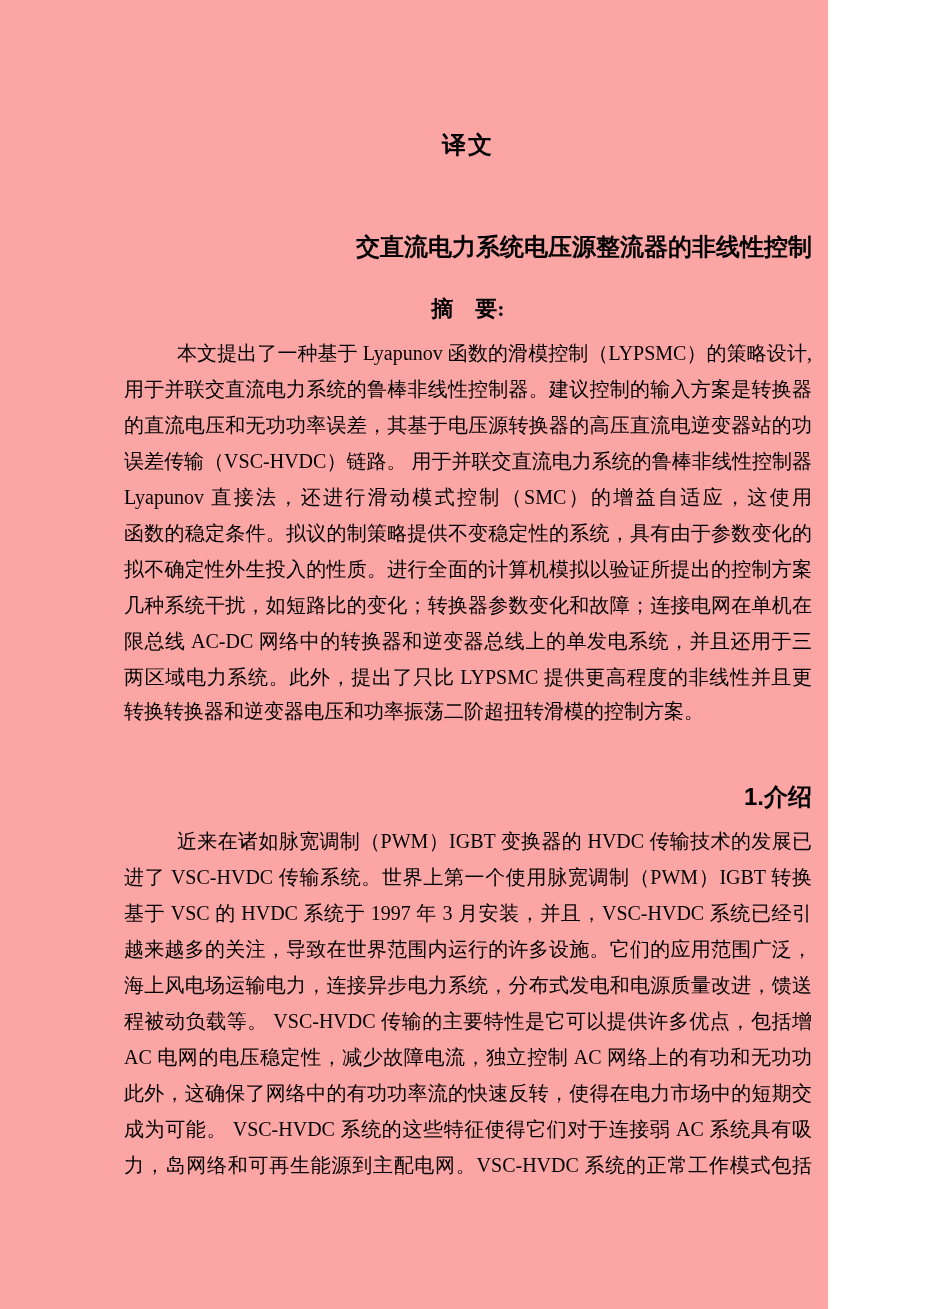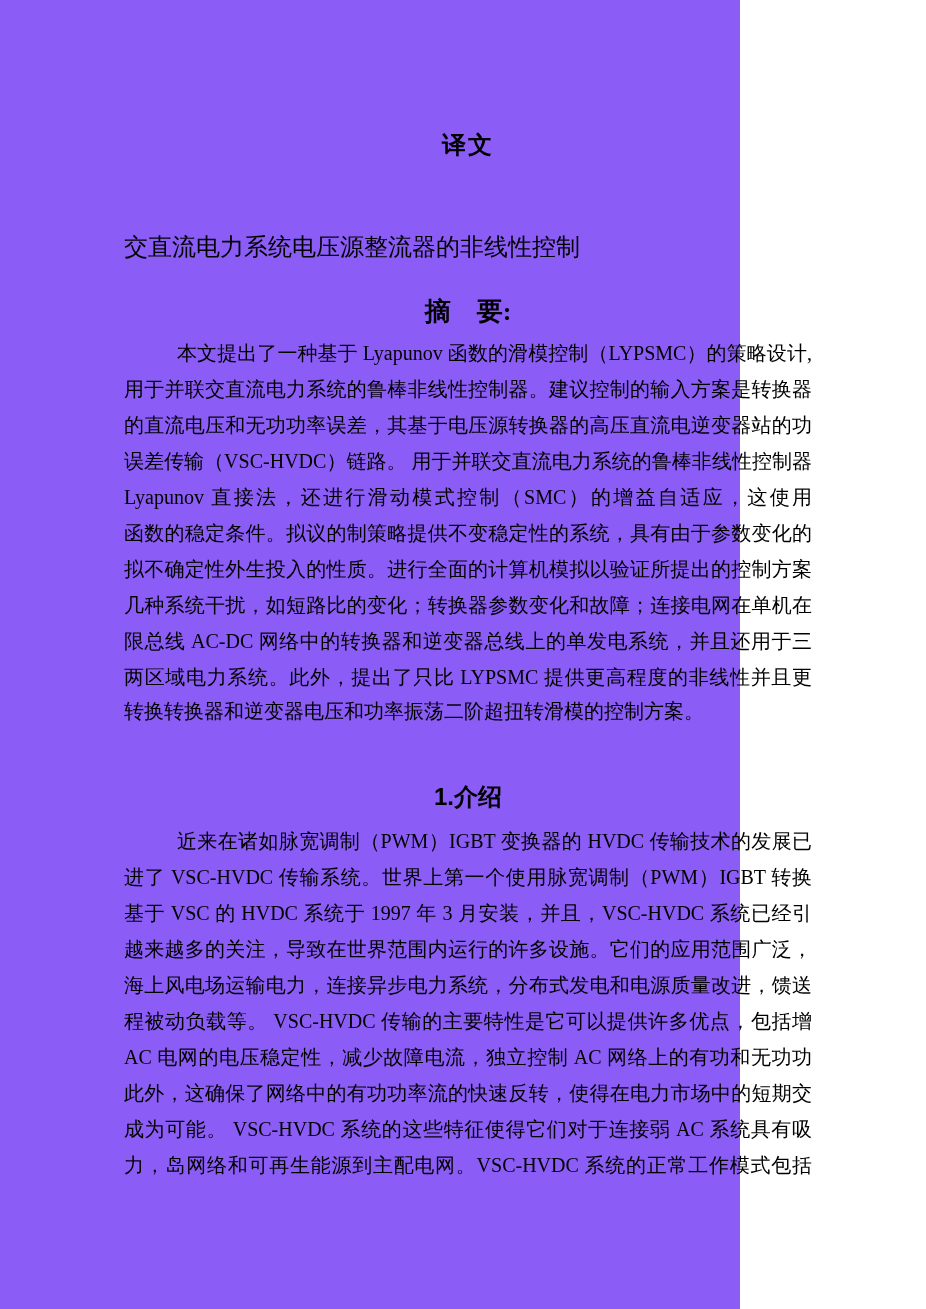--- a/index.html
+++ b/index.html
@@ -7,58 +7,58 @@
     width: 926px;
     height: 1309px;
     background: #ffffff;
     position: relative;
     color: #000000;
     font-family: "Liberation Serif", "DejaVu Serif", serif;
   }
   .page {
     position: absolute;
     top: 0; left: 0;
-    width: 740px;
+    width: 828px;
     height: 1309px;
-    background: #8b5cf6;
+    background: #fca5a5;
   }
   .block {
     position: absolute;
     left: 124px;
     width: 688px;
     margin: 0;
   }
   .doc-title {
     top: 131px;
     text-align: center;
     font-family: "Liberation Sans", "DejaVu Sans", sans-serif;
     font-size: 24px;
     font-weight: 700;
     line-height: 1.2;
     letter-spacing: 2px;
   }
   .article-title {
     top: 233px;
-    text-align: left;
+    text-align: right;
     font-family: "Liberation Sans", "DejaVu Sans", sans-serif;
     font-size: 24px;
-    font-weight: 400;
+    font-weight: 700;
     line-height: 1.2;
   }
   .abstract-label {
     top: 296px;
     text-align: center;
     font-family: Liberation Serif, serif;
-    font-size: 26px;
+    font-size: 22px;
     font-weight: 700;
     line-height: 1.2;
   }
   .section-heading {
     top: 783px;
-    text-align: center;
+    text-align: right;
     font-family: "Liberation Sans", "DejaVu Sans", sans-serif;
     font-size: 24px;
     font-weight: 700;
     line-height: 1.2;
   }
   .para {
     font-size: 20px;
     line-height: 36px;
   }
   .para .line {

